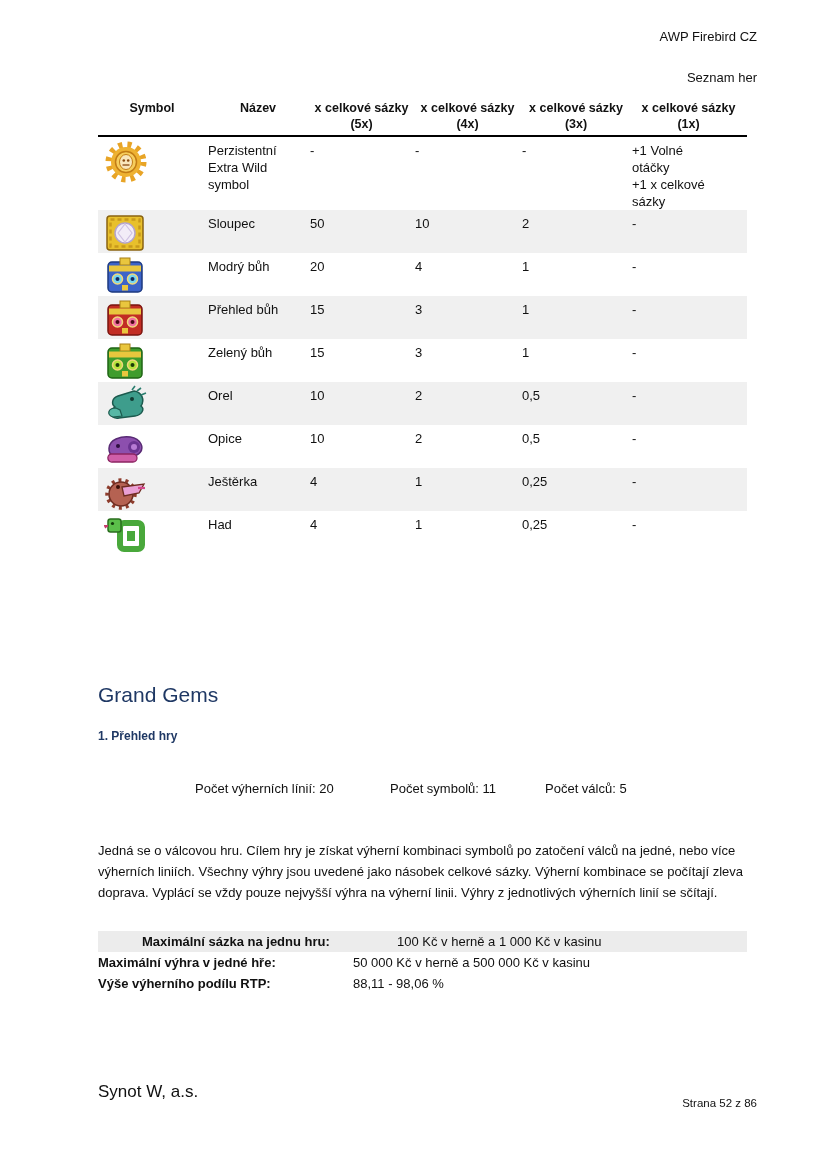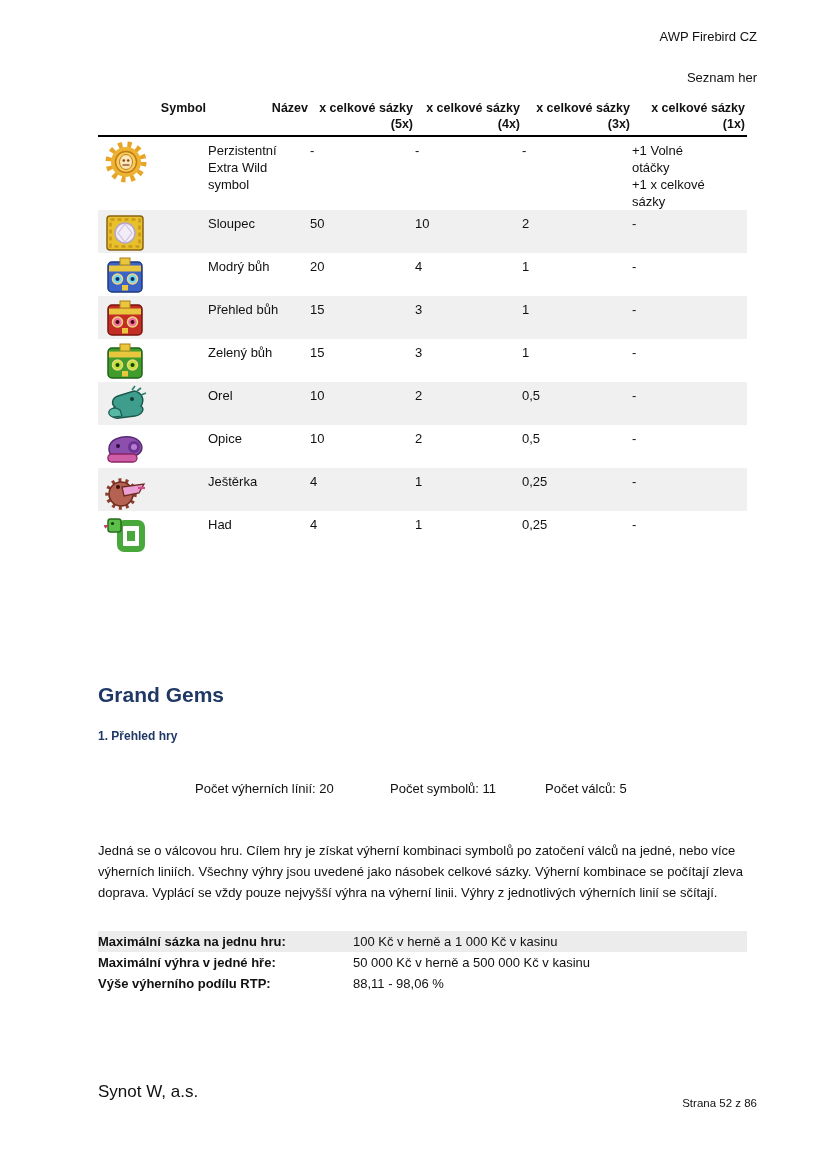--- a/index.html
+++ b/index.html
@@ -3,37 +3,37 @@
 <meta charset="utf-8">
 <style>
   html,body{margin:0;padding:0;}
   body{width:827px;height:1170px;background:#fff;position:relative;overflow:hidden;
        font-family:"Liberation Sans",sans-serif;color:#111;}
   .abs{position:absolute;}
   .doc-header{top:29px;right:70px;text-align:right;font-size:13px;}
   .doc-header .l2{margin-top:26px;}
   
   table.paytable{border-collapse:collapse;table-layout:fixed;}
-  .paytable th{font-size:12.5px;font-weight:bold;text-align:right;vertical-align:top;
+  .paytable th{font-size:12.5px;font-weight:bold;text-align:center;vertical-align:top;
                line-height:16px;padding:0 2px 3px 0;border-bottom:2.5px solid #000;}
   .paytable td{font-size:13px;vertical-align:top;padding:5px 2px 0 0;line-height:17px;}
   .paytable td.c-sym{padding:3px 0 0 6px;}
   .paytable tbody tr{height:41px;}
   .paytable tbody tr.r1{height:64px;}
   .paytable tbody tr:nth-child(even){background:#f0f0f0;}
   .pre{white-space:pre-line;max-width:84px;}
   .icon{display:block;}
   
-  .game-title{top:683px;left:98px;font-size:21px;font-weight:bold;color:#1f3864;}
+  .game-title{top:683px;left:98px;font-size:21px;font-weight:normal;color:#1f3864;}
   .sub-title{top:729px;left:98px;font-size:12px;font-weight:bold;color:#1f3864;}
   .stat{top:781px;font-size:13px;}
   .para{top:840px;left:98px;width:655px;font-size:13px;line-height:21px;}
   .info-table{top:931px;left:98px;width:649px;font-size:13px;}
   .info-row{display:flex;height:21px;line-height:21px;align-items:flex-start;}
-  .info-row.stripe{background:#ececec;}
+  .info-row.stripe{background:#ececec;padding-left:44px;}
   .info-label{width:255px;font-weight:bold;flex:0 0 auto;}
   .footer-left{top:1082px;left:98px;font-size:17px;}
   .footer-right{top:1097px;right:70px;font-size:11.5px;}
 </style>
 </head>
 <body>
 
 <div>
 
   <div class="abs doc-header">

